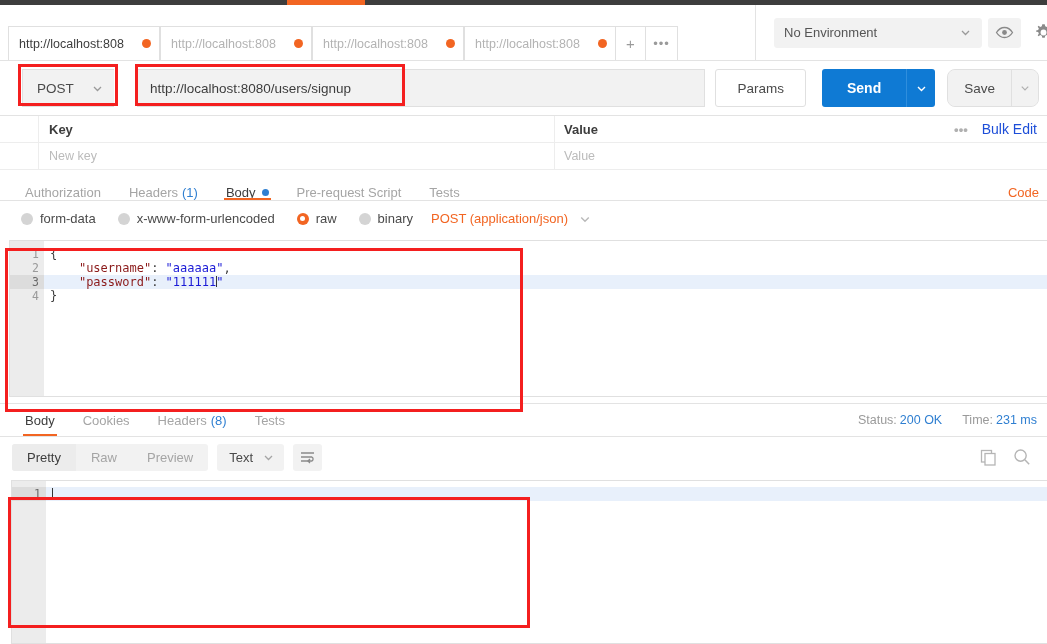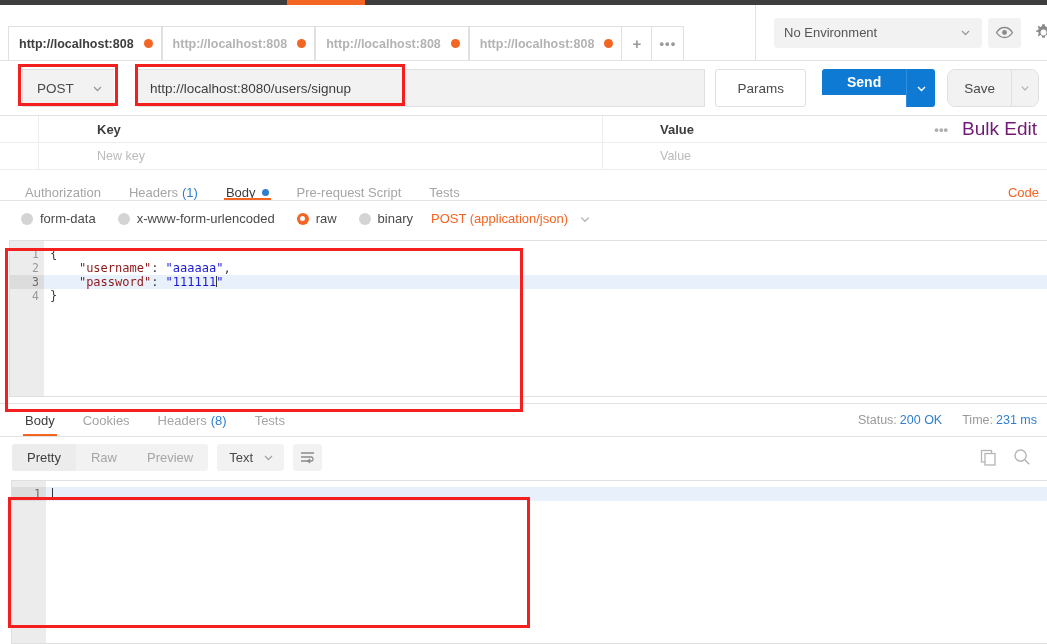--- a/index.html
+++ b/index.html
@@ -50,21 +50,20 @@
     border-bottom: 1px solid #e3e3e3;
   }
   .tabstrip {
     flex: 0 0 756px;
     display: flex;
     align-items: flex-end;
     padding: 0 0 0 8px;
     box-sizing: border-box;
     border-right: 1px solid #e3e3e3;
     background: #ffffff;
-    font-weight: bold;
   }
   .req-tab {
     height: 34px;
     min-width: 152px;
     box-sizing: border-box;
     border: 1px solid #e0e0e0;
     border-bottom: none;
     background: #ffffff;
     display: flex;
     align-items: center;
@@ -204,21 +203,21 @@
     margin-right: 16px;
   }
   .send-group {
     display: flex;
     align-items: stretch;
     border-radius: 3px;
     overflow: hidden;
     margin-right: 12px;
   }
   .send-btn {
-    height: 26px;
+    height: 38px;
     background: #0f7ad4;
     color: #ffffff;
     font-weight: bold;
     font-size: 14px;
     display: flex;
     align-items: center;
     justify-content: center;
     padding: 0 25px;
   }
   .send-caret {
@@ -260,21 +259,20 @@
   }
 
   
   .kvtable { flex: 0 0 auto; background: #ffffff; }
   .kvrow {
     height: 27px;
     display: flex;
     align-items: center;
     border-bottom: 1px solid #ededed;
     box-sizing: border-box;
-    gap: 48px;
   }
   .kvrow.head { font-weight: bold; color: #3d3d3d; font-size: 13px; }
   .kv-gutter {
     width: 39px;
     height: 100%;
     border-right: 1px solid #ededed;
     box-sizing: border-box;
     flex: 0 0 auto;
   }
   .kv-key {
@@ -296,21 +294,21 @@
   }
   .kvrow.body .kv-key, .kvrow.body .kv-val { color: #bbbbbb; font-size: 12.5px; }
   .kv-actions {
     flex: 0 0 auto;
     display: flex;
     align-items: center;
     gap: 14px;
     padding-right: 10px;
     color: #b0b0b0;
   }
-  .bulk-edit { color: #701a75; font-weight: normal; font-size: 19px; }
+  .bulk-edit { color: #1d4ed8; font-weight: normal; font-size: 14px; }
 
   
   .reqtabs {
     height: 31px;
     flex: 0 0 auto;
     display: flex;
     align-items: flex-end;
     border-bottom: 1px solid #e3e3e3;
     background: #ffffff;
     padding-left: 11px;

